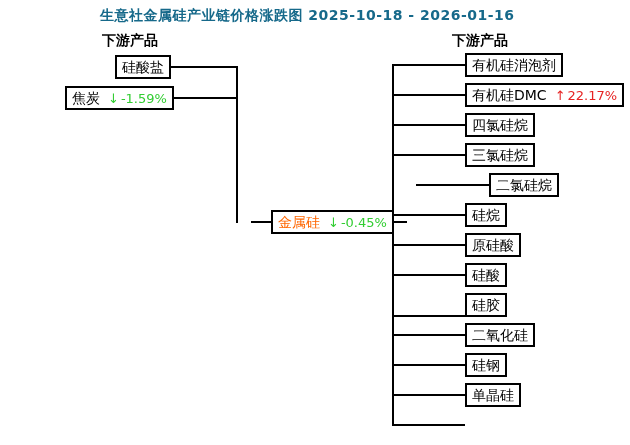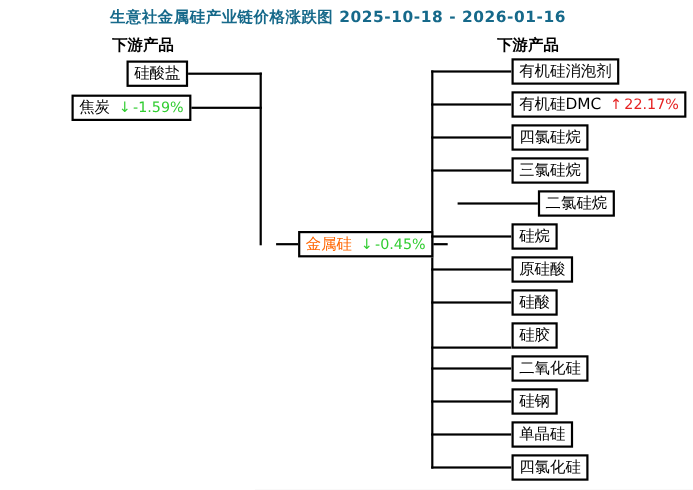--- a/index.html
+++ b/index.html
@@ -196,18 +196,15 @@
 
   <div class="row ds-row" style="top: 383px;">
     <div class="hline branch"></div>
     <div class="node-box">
       <span>单晶硅</span>
     </div>
   </div>
 
   <div class="row ds-row" style="top: 413px;">
     <div class="hline branch"></div>
-    <div class="node-box">
-      <span>四氯化硅</span>
-    </div>
   </div>
 
 </div>
 
 </body></html>

